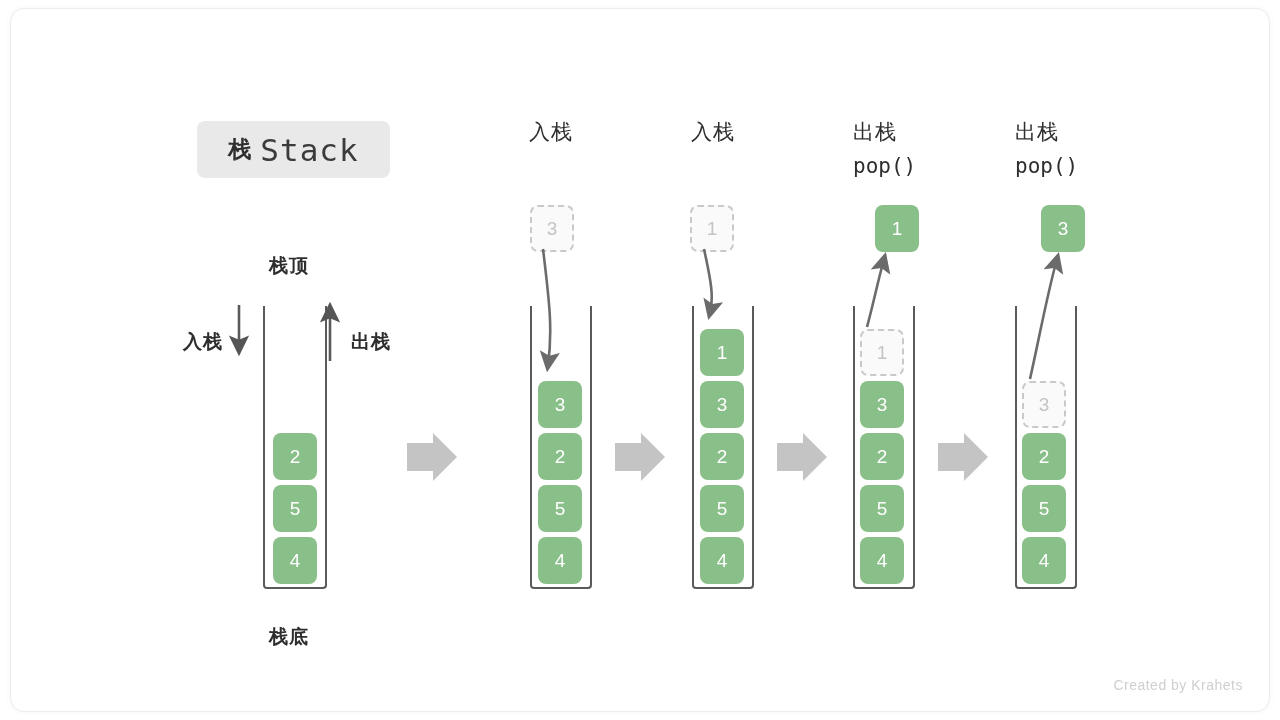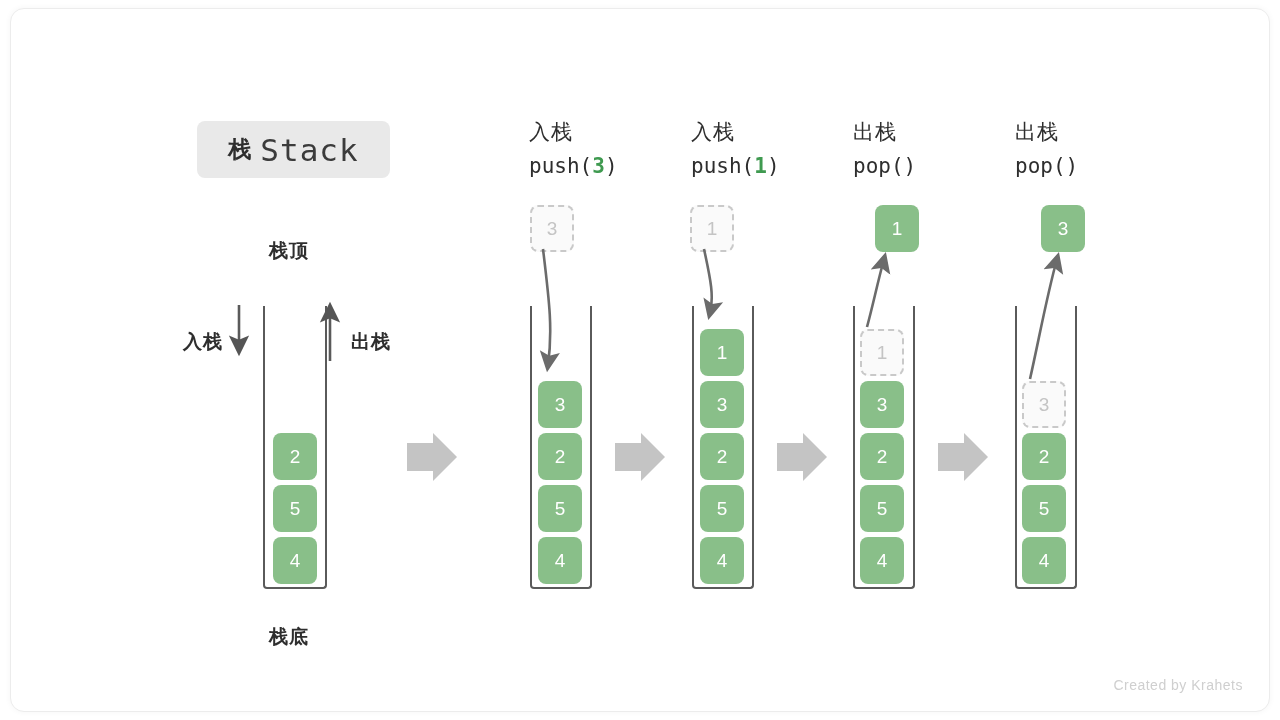--- a/index.html
+++ b/index.html
@@ -143,33 +143,31 @@
 </head>
 <body>
 
 <div id="card">
 
   <div id="title-chip">
     <span class="cn">栈</span>
     <span class="en">Stack</span>
   </div>
 
-  <div class="cn-label" style="left:258px; top:229px;">栈顶</div>
+  <div class="cn-label" style="left:258px; top:244px;">栈顶</div>
   <div class="cn-label" style="left:258px; top:615px;">栈底</div>
   <div class="cn-label" style="left:172px; top:320px;">入栈</div>
   <div class="cn-label" style="left:340px; top:320px;">出栈</div>
 
   <div class="col-head" style="left:518px; top:106px;">
     <div class="l1">入栈</div>
-    <div class="l2"><span>push(</span><span class="arg">3</span><span>)</span></div>
   </div>
 
   <div class="col-head" style="left:680px; top:106px;">
     <div class="l1">入栈</div>
-    <div class="l2"><span>push(</span><span class="arg">1</span><span>)</span></div>
   </div>
 
   <div class="col-head" style="left:842px; top:106px;">
     <div class="l1">出栈</div>
     <div class="l2"><span>pop(</span><span>)</span></div>
   </div>
 
   <div class="col-head" style="left:1004px; top:106px;">
     <div class="l1">出栈</div>
     <div class="l2"><span>pop(</span><span>)</span></div>

